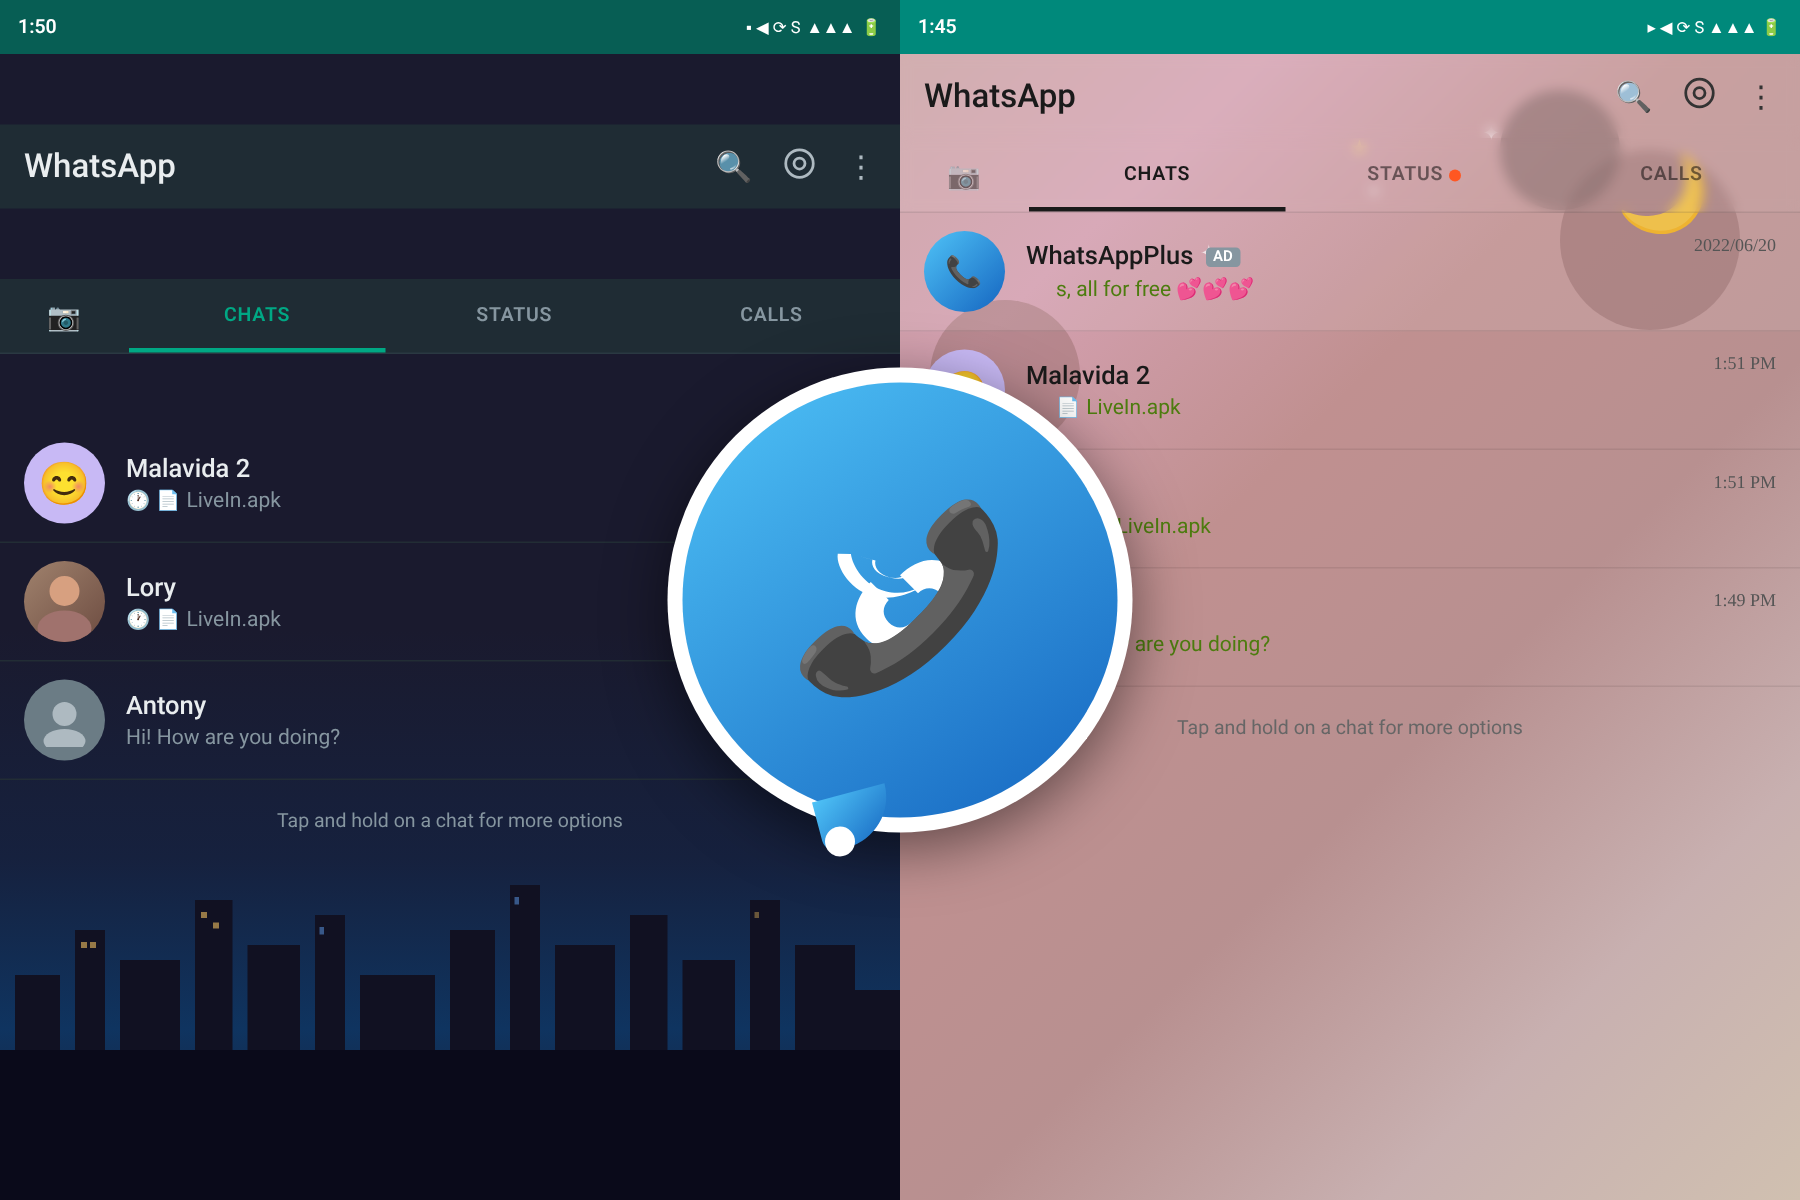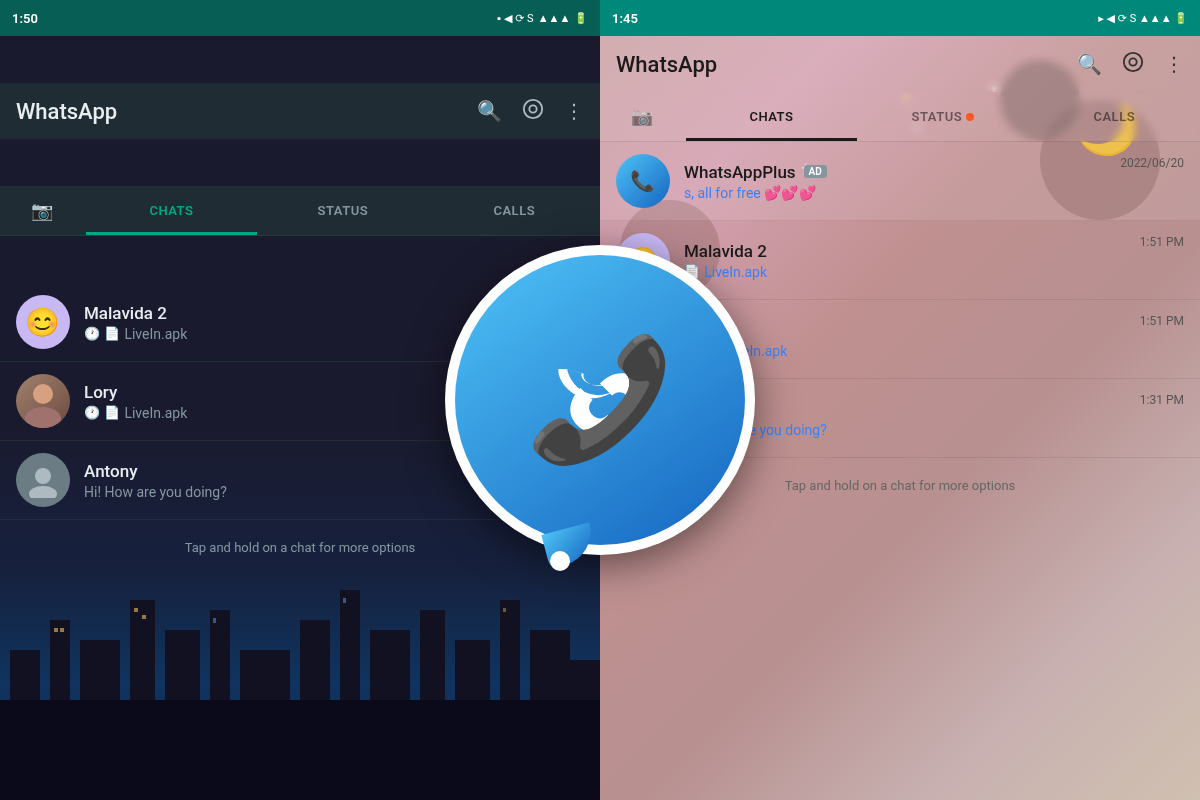--- a/index.html
+++ b/index.html
@@ -400,39 +400,41 @@
       position: relative;
       z-index: 5;
     }
 
     .chat-time {
       font-size: 12px;
       color: #555;
       position: absolute;
       right: 16px;
       top: 14px;
+      font-family: Liberation Serif, serif;
     }
 
     .chat-name-right {
       font-size: 17px;
       font-weight: 500;
       color: #1a1a1a;
       margin-bottom: 3px;
       display: flex;
       align-items: center;
       gap: 8px;
       text-align: right;
     }
 
     .chat-preview-right {
       font-size: 14px;
-      color: #3b82f6;
+      color: #4d7c0f;
       display: flex;
       align-items: center;
       gap: 4px;
+      margin-left: 20px;
     }
 
     .ad-badge {
       background: #8696a0;
       color: white;
       font-size: 10px;
       padding: 1px 5px;
       border-radius: 3px;
       font-weight: 600;
     }
@@ -763,18 +765,18 @@
         </svg>
       </div>
       <div class="chat-content" style="flex:1; min-width:0; padding-right:70px;">
         <div class="chat-name-right">
           <span>Antony</span>
         </div>
         <div class="chat-preview-right">
           <span>Hi! How are you doing?</span>
         </div>
       </div>
-      <span class="chat-time">1:31 PM</span>
+      <span class="chat-time">1:49 PM</span>
     </div>
 
     <div class="hint-text-right">Tap and hold on a chat for more options</div>
   </div>
 </div>
 
 </body></html>

